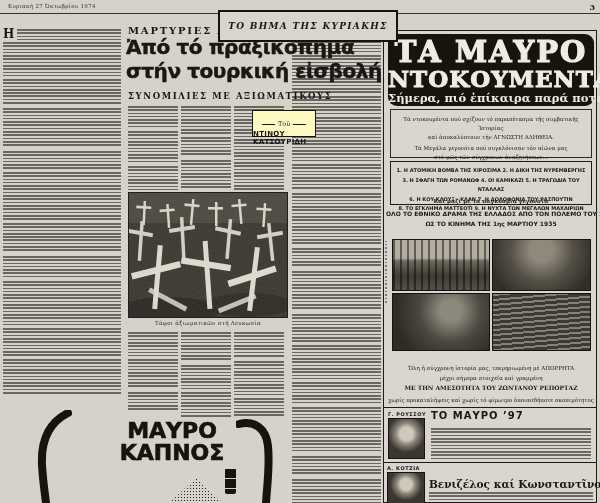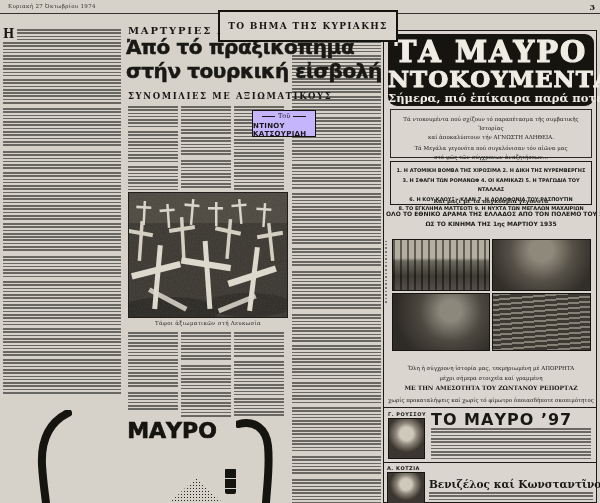--- a/index.html
+++ b/index.html
@@ -31,21 +31,21 @@
   }
   .dropcap { font-weight:bold; font-size:12px; line-height:12px; z-index:3; }
 
   
   .kicker { text-align:center; font-weight:bold; font-size:10px; letter-spacing:1.8px; white-space:nowrap; }
   .headline { text-align:center; font-family:"DejaVu Sans", sans-serif; font-weight:bold;
               font-size:20px; line-height:22px; letter-spacing:-0.4px; white-space:nowrap;
               -webkit-text-stroke:.5px #191815; }
   .subhead { text-align:center; font-weight:bold; font-size:8.5px; letter-spacing:1.6px; white-space:nowrap; }
 
-  .bylinebox { background:#c4b5fd; border:1.5px solid #14130f; z-index:5; padding-top:1px; }
+  .bylinebox { background:#fef9c3; border:1.5px solid #14130f; z-index:5; padding-top:9px; }
   .byl1 { display:flex; align-items:center; justify-content:center; gap:3px; font-size:6.5px; line-height:8px; }
   .dash { width:13px; height:1px; background:#191815; }
   .byl2 { font-family:"DejaVu Sans", sans-serif; font-weight:bold; font-size:7px; letter-spacing:.3px; text-align:left; margin-top:2px; }
 
   .photo-frame { border:1px solid #211f1b; background:#33302b; }
   .caption { text-align:center; font-size:5.5px; color:#2a2824; letter-spacing:.3px; }
 
   
   .adbox { border:1.5px solid #1c1b17; background:#dad6cf; }
   .adblack { background:#16140f; border-radius:9px; text-align:center; color:#efece4; }
@@ -59,21 +59,21 @@
              font-weight:bold; font-size:5px; line-height:9.5px; padding-top:4px; }
   .bridge { text-align:center; font-weight:bold; font-size:5.5px; text-decoration:underline; }
   .natline { text-align:center; font-family:"DejaVu Sans",sans-serif; font-weight:bold; font-size:6px; white-space:nowrap; }
   .adphoto { border:1px solid #15140f; }
   .claim { text-align:center; font-size:5.5px; line-height:10px; }
   .claim.bold { font-weight:bold; font-size:6px; }
   .divline { height:1px; background:#1c1b17; }
   .seclabel { font-family:"DejaVu Sans",sans-serif; font-weight:bold; font-size:5px; letter-spacing:.5px; }
   .portrait { border:1px solid #15140f;
     background: radial-gradient(circle at 50% 38%, #cfc9bc 0 22%, #8d867a 36%, #3b362f 62%), #24221e; }
-  .sectitle { font-family:"DejaVu Sans",sans-serif; font-weight:bold; font-size:16px; letter-spacing:1px; white-space:nowrap; }
+  .sectitle { font-family:"DejaVu Sans",sans-serif; font-weight:bold; font-size:10px; letter-spacing:1px; white-space:nowrap; }
   .sectitle2 { font-family:"DejaVu Sans",sans-serif; font-weight:bold; font-size:12.5px; letter-spacing:.5px; white-space:nowrap; }
   .secsub { font-weight:bold; font-size:10.5px; white-space:nowrap; }
   .vcredit { width:2px; background-image:repeating-linear-gradient(0deg, rgba(25,24,21,.5) 0 1.6px, transparent 1.6px 3.6px); }
 
   
   .tobacco { text-align:center; font-family:"DejaVu Sans",sans-serif; font-weight:bold;
              font-size:22px; line-height:21.5px; letter-spacing:0;
              -webkit-text-stroke:.7px #16140f; color:#16140f; }
   .tri { clip-path:polygon(50% 0, 0 100%, 100% 100%);
          background-image:radial-gradient(circle, #26241f .7px, transparent .8px);
@@ -82,21 +82,21 @@
     background-image:repeating-linear-gradient(0deg, transparent 0 5px, rgba(255,255,255,.8) 5px 6px, transparent 6px 10px); }
 </style>
 </head>
 <body>
 
 <div id="page">
 
   <div class="abs date" style="left:8px; top:3px;">Κυριακή 27 Ὀκτωβρίου 1974</div>
   <div class="abs pagenum" style="right:5px; top:2px;">3</div>
   <div class="abs toprule" style="left:0; top:13px; width:600px;"></div>
-  <div class="abs masthead" style="left:218px; top:10px; width:180px; height:32px;">
+  <div class="abs masthead" style="left:218px; top:10px; width:180px; height:32px;font-style:italic;">
     <span>ΤΟ ΒΗΜΑ ΤΗΣ ΚΥΡΙΑΚΗΣ</span>
   </div>
 
   <div class="abs dropcap" style="left:3px; top:28px;">Η</div>
   <div class="abs col" style="left:3px; top:29px; width:118px; height:369px;">
     <div class="ts" style="height:11px; margin-left:14px; margin-bottom:2px;"></div>
   <div class="ts" style="height: 34px;"></div>
       <div class="ts" style="height: 26px;"></div>
       <div class="ts" style="height: 40px;"></div>
       <div class="ts" style="height: 18px;"></div>
@@ -284,17 +284,18 @@
   </div>
 
   <svg class="abs" style="left:34px; top:410px;" width="38" height="93" viewBox="0 0 38 93">
     <path d="M34 3 C12 14 7 34 8 55 C9 72 11 84 12 93" fill="none" stroke="#15140f" stroke-width="8" stroke-linecap="round"></path>
   </svg>
   <svg class="abs" style="left:236px; top:418px;" width="40" height="85" viewBox="0 0 40 85">
     <path d="M3 6 C18 2 30 10 32 28 C34 48 31 68 30 85" fill="none" stroke="#15140f" stroke-width="8" stroke-linecap="round"></path>
   </svg>
   <div class="abs tobacco" style="left:110px; top:420px; width:124px;">
     <div>ΜΑΥΡΟ</div>
+    <div>ΚΑΠΝΟΣ</div>
   </div>
   <div class="abs tri" style="left:168px; top:478px; width:56px; height:26px;"></div>
   <div class="abs brandmark" style="left:225px; top:468px; width:11px; height:26px;"></div>
 
 </div>
 
 </body></html>

